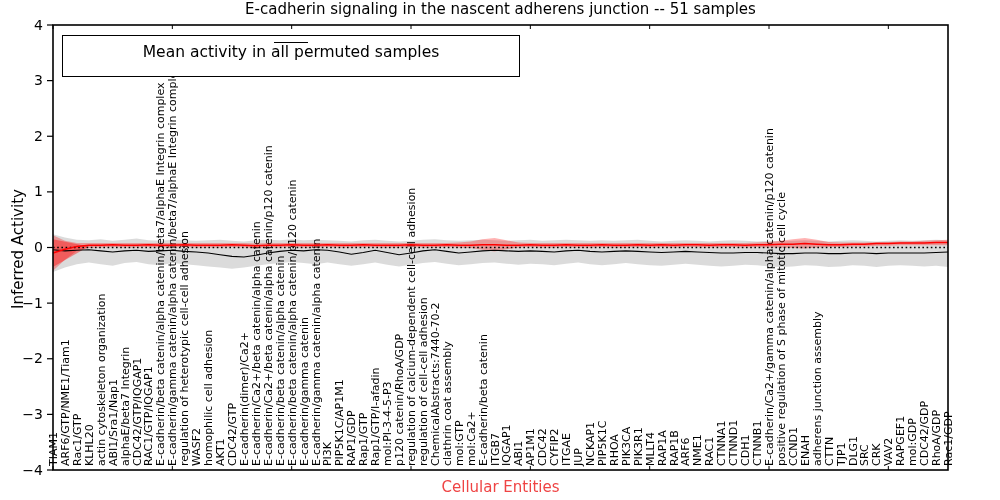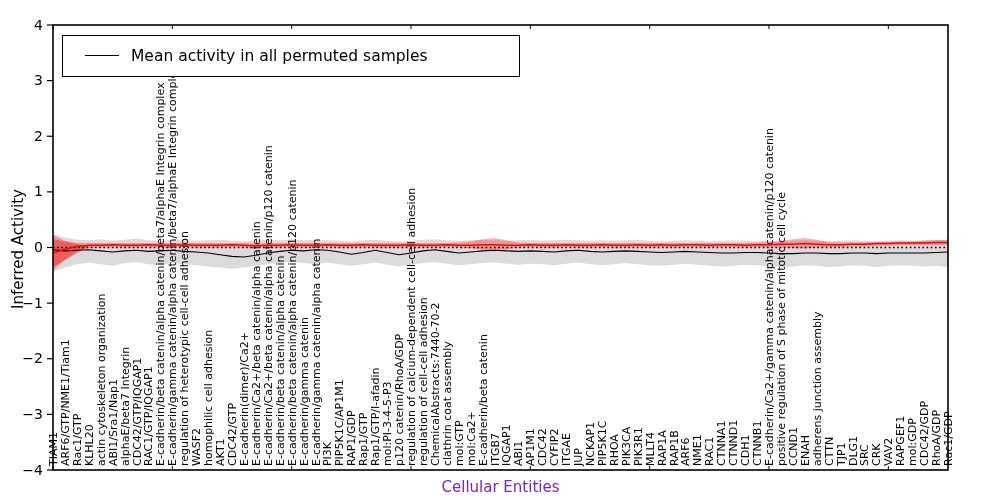--- a/index.html
+++ b/index.html
@@ -11,28 +11,28 @@
   #chart-title{
     position:absolute;left:53px;top:0px;width:895px;text-align:center;
     font-size:15px;color:#000;white-space:nowrap;
   }
   #y-axis-label{
     position:absolute;left:-62px;top:240px;width:160px;text-align:center;
     transform:rotate(-90deg);font-size:15px;color:#000;
   }
   #x-axis-label{
     position:absolute;left:53px;top:478px;width:895px;text-align:center;
-    font-size:15px;color:#6d28d9;
+    font-size:15px;color:#ef4444;
   }
   #legend{
     position:absolute;left:62px;top:35px;width:458px;
     background:#ffffff;border:1.6px solid #000;box-sizing:border-box;
     padding:6px 10px 7px 10px;z-index:5;
   }
-  .legend-row{display:flex;align-items:center;height:27px;}
+  .legend-row{display:flex;align-items:center;height:27px;flex-direction:column;}
   .legend-line{width:34px;height:0;border-top:1.6px solid #000;margin:0 12px 0 12px;flex:none;}
   .legend-label{font-size:15.5px;color:#000;white-space:nowrap;}
 </style>
 </head>
 <body>
 
 <div id="figure">
 
   <svg id="plot-svg" width="1000" height="500">
       <text x="57" y="466" transform="rotate(-90 57 466)" text-anchor="start" font-size="11px" font-family="&quot;DejaVu Sans&quot;,&quot;Liberation Sans&quot;,sans-serif" fill="#000000">TIAM1</text>
@@ -147,20 +147,21 @@
       <line x1="530.3333333333333" y1="25" x2="530.3333333333333" y2="29" stroke="#000" stroke-width="1"></line>
       <line x1="530.3333333333333" y1="466" x2="530.3333333333333" y2="470" stroke="#000" stroke-width="1"></line>
       <line x1="649.6666666666666" y1="25" x2="649.6666666666666" y2="29" stroke="#000" stroke-width="1"></line>
       <line x1="649.6666666666666" y1="466" x2="649.6666666666666" y2="470" stroke="#000" stroke-width="1"></line>
       <line x1="769" y1="25" x2="769" y2="29" stroke="#000" stroke-width="1"></line>
       <line x1="769" y1="466" x2="769" y2="470" stroke="#000" stroke-width="1"></line>
       <line x1="888.3333333333334" y1="25" x2="888.3333333333334" y2="29" stroke="#000" stroke-width="1"></line>
       <line x1="888.3333333333334" y1="466" x2="888.3333333333334" y2="470" stroke="#000" stroke-width="1"></line>
     </svg>
 
+  <div id="chart-title">E-cadherin signaling in the nascent adherens junction -- 51 samples</div>
   <div id="y-axis-label">Inferred Activity</div>
   <div id="x-axis-label">Cellular Entities</div>
 
   <div id="legend">
     <div class="legend-row">
       <span class="legend-line" style="border-top-color: rgb(0, 0, 0);"></span>
       <span class="legend-label">Mean activity in all permuted samples</span>
     </div>
   </div>
 

